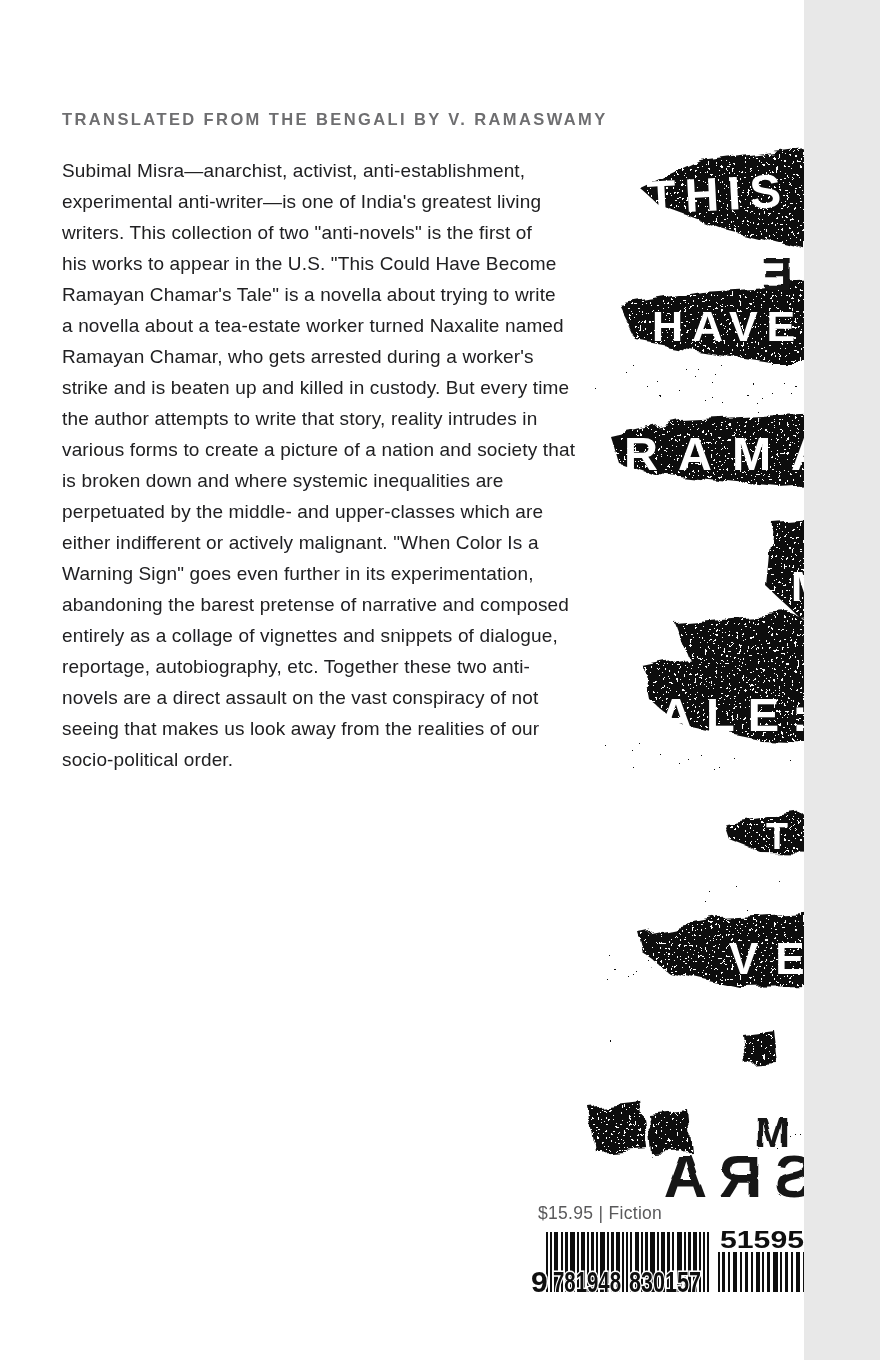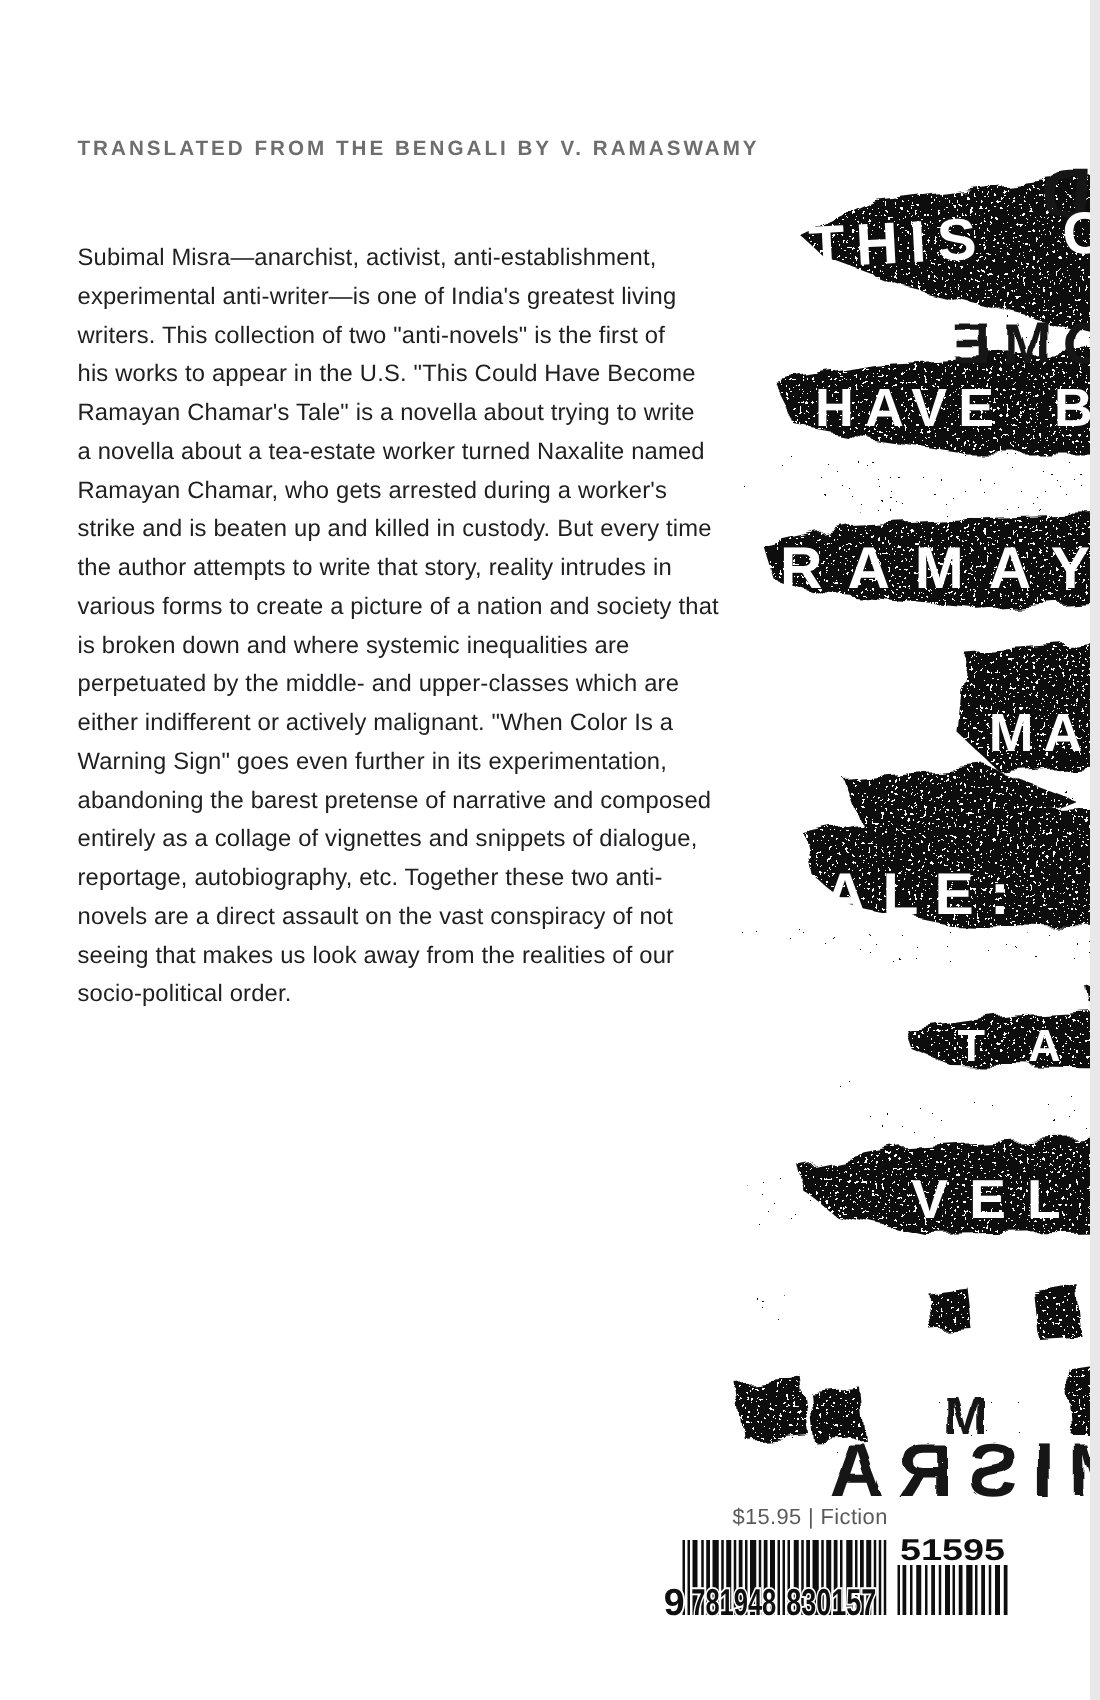--- a/index.html
+++ b/index.html
@@ -1,38 +1,38 @@
 <!DOCTYPE html>
 <html><head>
 <meta charset="utf-8">
 <style>
   html,body{margin:0;padding:0;background:#e8e8e8;}
   .page{
-    position:relative;width:872px;height:1360px;background:#ffffff;
+    position:relative;width:804px;height:1360px;background:#ffffff;
     font-family:"Liberation Sans","DejaVu Sans",sans-serif;
     overflow:hidden;
   }
   .translator{
     position:absolute;left:62px;top:110px;
     font-size:16.5px;font-weight:700;letter-spacing:2.4px;
     color:#6e6e70;white-space:pre;
   }
   .blurb{
     position:absolute;left:62px;top:155px;
     font-size:19px;line-height:31px;letter-spacing:0.15px;
-    color:#202022;white-space:pre;margin-top:36px;
+    color:#202022;white-space:pre;
   }
   .publisher{
     position:absolute;left:62px;top:1180px;
     font-size:17.5px;line-height:31px;letter-spacing:0.3px;
     color:#5f5f61;white-space:pre;
   }
   .price{
     position:absolute;left:538px;top:1203px;
-    font-size:17.5px;letter-spacing:0.3px;color:#59595b;margin-left:48px;
+    font-size:17.5px;letter-spacing:0.3px;color:#59595b;
   }
   .cover-texture{position:absolute;left:580px;top:100px;pointer-events:none;}
   .barcode{position:absolute;left:530px;top:1226px;}
   .tex-white{fill:#ffffff;font-family:"Liberation Sans","DejaVu Sans",sans-serif;font-weight:700;}
   .tex-black{fill:#161616;font-family:"Liberation Sans","DejaVu Sans",sans-serif;font-weight:700;}
   .bc-digit{font-family:"Liberation Sans","DejaVu Sans",sans-serif;font-weight:700;fill:#0f0f0f;
             stroke:#ffffff;stroke-width:3px;paint-order:stroke;}
 </style>
 </head>
 <body>

